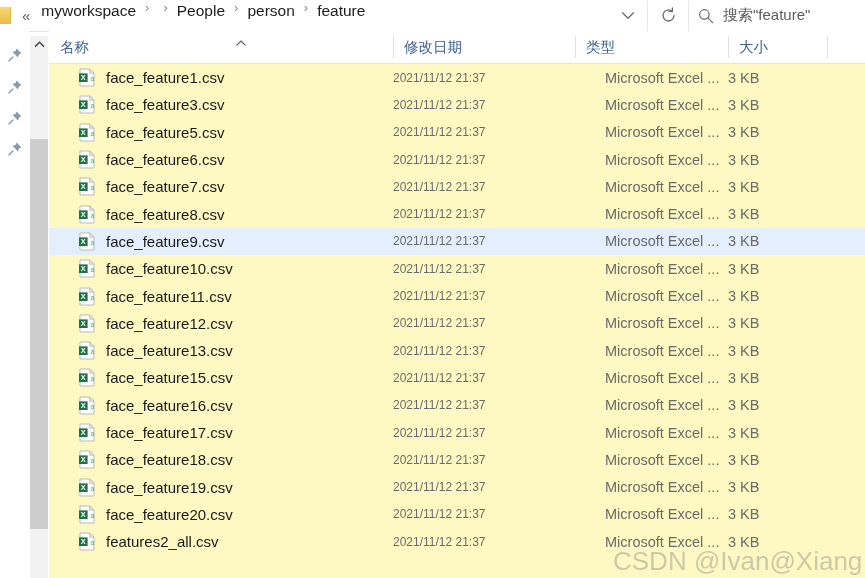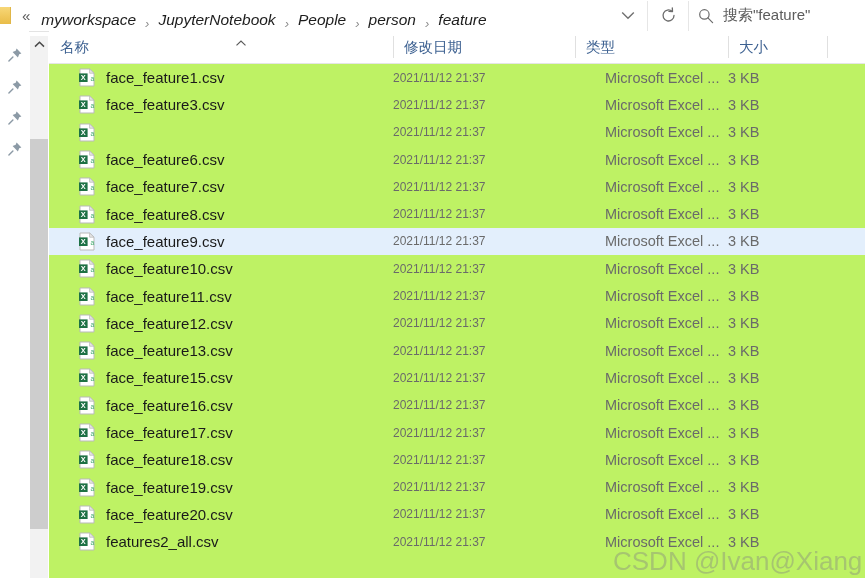--- a/index.html
+++ b/index.html
@@ -35,26 +35,25 @@
   }
   .addr-chevrons {
     margin-left: 11px;
     font-size: 15px;
     color: #5a5a5a;
     line-height: 1;
     flex: 0 0 auto;
   }
   #breadcrumb {
     display: flex;
-    align-items: flex-end;
+    align-items: flex-start;
     margin-left: 9px;
     flex: 1 1 auto;
     min-width: 0;
     height: 100%;
-    font-style: italic;
   }
   .crumb {
     font-size: 15.5px;
     color: #1d1d1d;
     padding: 2px 2px;
     white-space: nowrap;
   }
   .crumb-sep {
     font-size: 13px;
     color: #8b8b8b;
@@ -131,21 +130,21 @@
     left: 18px; top: 0;
     width: 1px; height: 542px;
     background: #ffffff;
   }
 
   
   #file-pane {
     position: absolute;
     left: 49px; top: 31px;
     width: 816px; height: 547px;
-    background: #bef264;
+    background: #fef9c3;
     overflow: hidden;
   }
 
   
   #column-header {
     position: relative;
     height: 32px;
     border-bottom: 1px solid #e5e5e5;
     background: #ffffff;
   }
@@ -243,21 +242,20 @@
 </head>
 <body>
 
 <div id="address-bar">
   <div class="addr-folder-icon"></div>
   <div class="addr-chevrons">«</div>
 
   <div id="breadcrumb">
     <span class="crumb">myworkspace</span>
     <span class="crumb-sep">›</span>
-    <span class="crumb">JupyterNotebook</span>
     <span class="crumb-sep">›</span>
     <span class="crumb">People</span>
     <span class="crumb-sep">›</span>
     <span class="crumb">person</span>
     <span class="crumb-sep">›</span>
     <span class="crumb">feature</span>
   </div>
 
   <div id="addr-dropdown">
     <svg width="14" height="9" viewBox="0 0 14 9">
@@ -383,20 +381,21 @@
       </div>
       <div class="file-row">
         <div class="cell-name">
           <span class="file-icon"><svg width="18" height="19" viewBox="0 0 18 19">
               <path d="M2 1 H11.6 L16 5.2 V18 H2 Z" fill="#ffffff" stroke="#b9b9b9" stroke-width="1"></path>
               <path d="M11.6 1 L16 5.2 H11.6 Z" fill="#e9e9e9" stroke="#b9b9b9" stroke-width="0.8"></path>
               <rect x="1" y="5.4" width="8.6" height="8.6" fill="#1e7145"></rect>
               <text x="5.3" y="12.3" font-family="Liberation Sans, sans-serif" font-size="7.4" font-weight="bold" fill="#ffffff" text-anchor="middle">X</text>
               <text x="12.6" y="12.6" font-family="Liberation Sans, sans-serif" font-size="6.6" fill="#3faa6d">a</text>
             </svg></span>
+          <span class="name-text">face_feature5.csv</span>
         </div>
         <div class="cell-date">2021/11/12 21:37</div>
         <div class="cell-type">Microsoft Excel ...</div>
         <div class="cell-size">3 KB</div>
       </div>
       <div class="file-row">
         <div class="cell-name">
           <span class="file-icon"><svg width="18" height="19" viewBox="0 0 18 19">
               <path d="M2 1 H11.6 L16 5.2 V18 H2 Z" fill="#ffffff" stroke="#b9b9b9" stroke-width="1"></path>
               <path d="M11.6 1 L16 5.2 H11.6 Z" fill="#e9e9e9" stroke="#b9b9b9" stroke-width="0.8"></path>

